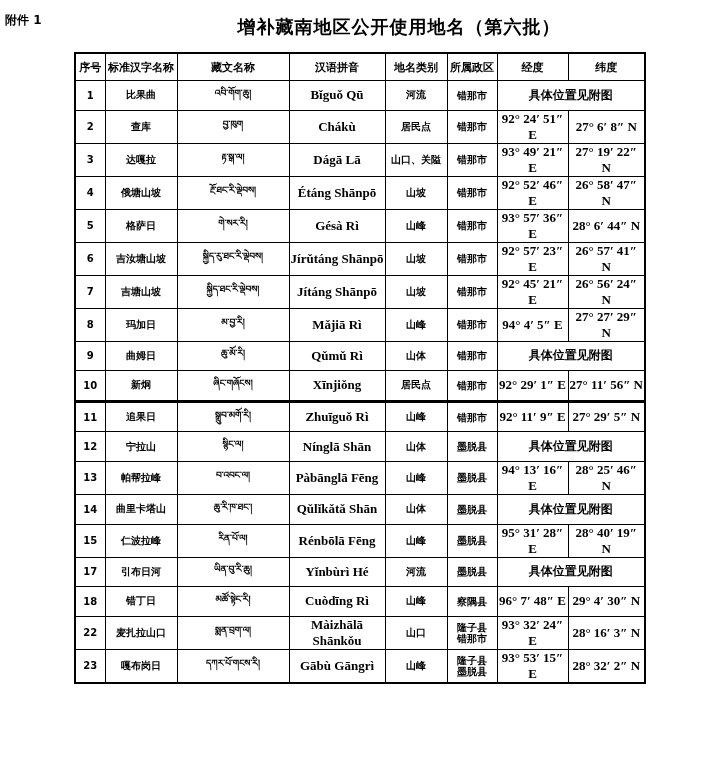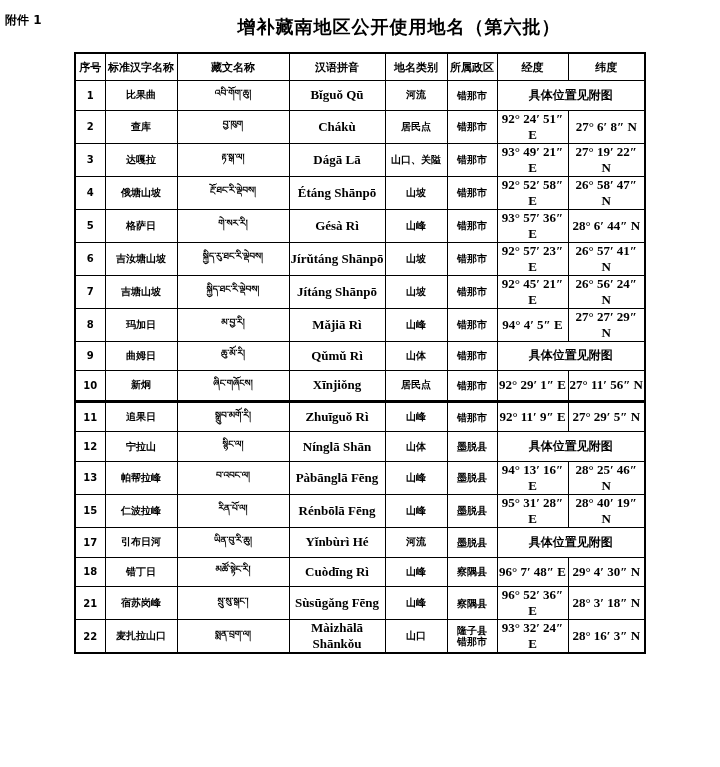--- a/index.html
+++ b/index.html
@@ -96,21 +96,21 @@
         <td class="c-lat">93° 49′ 21″ E</td>
         <td class="c-lat">27° 19′ 22″ N</td>
       </tr>
       <tr>
         <td>4</td>
         <td>俄塘山坡</td>
         <td class="c-tib">རྔོ་ཐང་རི་ལྡེབས།</td>
         <td class="c-lat">Étáng Shānpō</td>
         <td>山坡</td>
         <td class="c-region">错那市</td>
-        <td class="c-lat">92° 52′ 58″ E</td>
+        <td class="c-lat">92° 52′ 46″ E</td>
         <td class="c-lat">26° 58′ 47″ N</td>
       </tr>
       <tr>
         <td>5</td>
         <td>格萨日</td>
         <td class="c-tib">གེ་སར་རི།</td>
         <td class="c-lat">Gésà Rì</td>
         <td>山峰</td>
         <td class="c-region">错那市</td>
         <td class="c-lat">93° 57′ 36″ E</td>
@@ -188,20 +188,29 @@
         <td>13</td>
         <td>帕帮拉峰</td>
         <td class="c-tib">བ་འབང་ལ།</td>
         <td class="c-lat">Pàbānglā Fēng</td>
         <td>山峰</td>
         <td class="c-region">墨脱县</td>
         <td class="c-lat">94° 13′ 16″ E</td>
         <td class="c-lat">28° 25′ 46″ N</td>
       </tr>
       <tr>
+        <td>14</td>
+        <td>曲里卡塔山</td>
+        <td class="c-tib">ཆུ་རི་ཁ་ཐང་།</td>
+        <td class="c-lat">Qǔlǐkǎtǎ Shān</td>
+        <td>山体</td>
+        <td class="c-region">墨脱县</td>
+        <td class="c-note" colspan="2">具体位置见附图</td>
+      </tr>
+      <tr>
         <td>15</td>
         <td>仁波拉峰</td>
         <td class="c-tib">རིན་པོ་ལ།</td>
         <td class="c-lat">Rénbōlā Fēng</td>
         <td>山峰</td>
         <td class="c-region">墨脱县</td>
         <td class="c-lat">95° 31′ 28″ E</td>
         <td class="c-lat">28° 40′ 19″ N</td>
       </tr>
       <tr>
@@ -215,36 +224,37 @@
       </tr>
       <tr>
         <td>18</td>
         <td>错丁日</td>
         <td class="c-tib">མཚོ་སྟེང་རི།</td>
         <td class="c-lat">Cuòdīng Rì</td>
         <td>山峰</td>
         <td class="c-region">察隅县</td>
         <td class="c-lat">96° 7′ 48″ E</td>
         <td class="c-lat">29° 4′ 30″ N</td>
-      </tr>
-      <tr>
-        <td>21</td>
-        <td>宿苏岗峰</td>
-        <td class="c-tib">སྲུ་སུ་སྒང་།</td>
-        <td class="c-lat">Sùsūgǎng Fēng</td>
-        <td>山峰</td>
-        <td class="c-region">察隅县</td>
-        <td class="c-lat">96° 52′ 36″ E</td>
-        <td class="c-lat">28° 3′ 18″ N</td>
       </tr>
       <tr>
         <td>22</td>
         <td>麦扎拉山口</td>
         <td class="c-tib">སྨན་བྲག་ལ།</td>
         <td class="c-lat">Màizhālā Shānkǒu</td>
         <td>山口</td>
         <td class="c-region">隆子县
 错那市</td>
         <td class="c-lat">93° 32′ 24″ E</td>
         <td class="c-lat">28° 16′ 3″ N</td>
       </tr>
+      <tr>
+        <td>23</td>
+        <td>嘎布岗日</td>
+        <td class="c-tib">དཀར་པོ་གངས་རི།</td>
+        <td class="c-lat">Gābù Gāngrì</td>
+        <td>山峰</td>
+        <td class="c-region">隆子县
+墨脱县</td>
+        <td class="c-lat">93° 53′ 15″ E</td>
+        <td class="c-lat">28° 32′ 2″ N</td>
+      </tr>
     </tbody>
 </table>
 
 </body></html>

